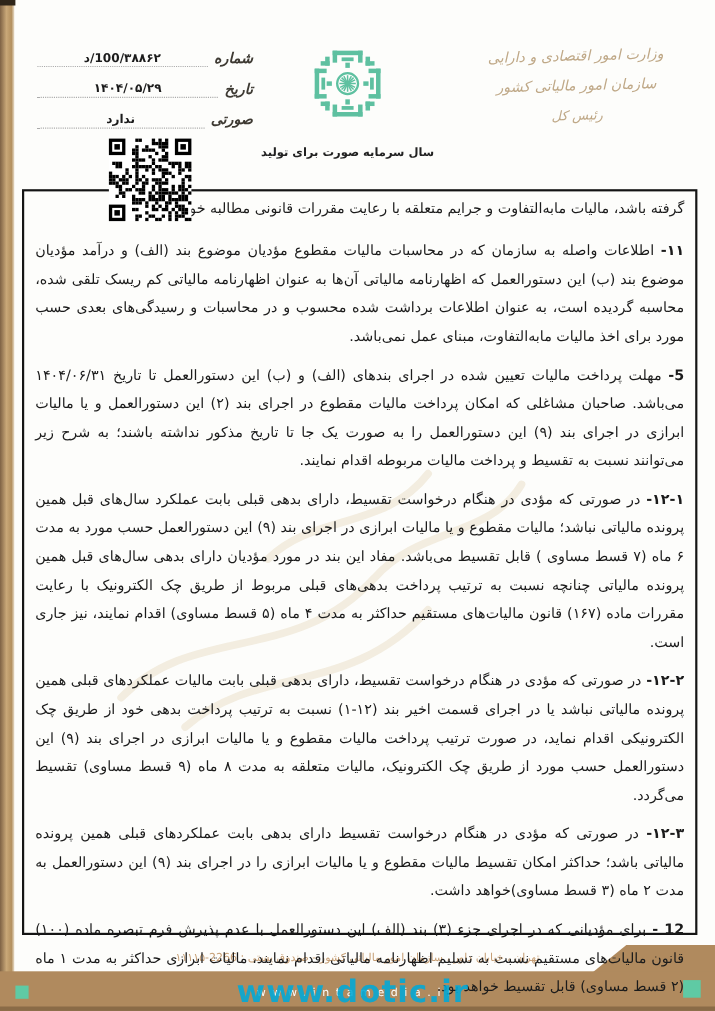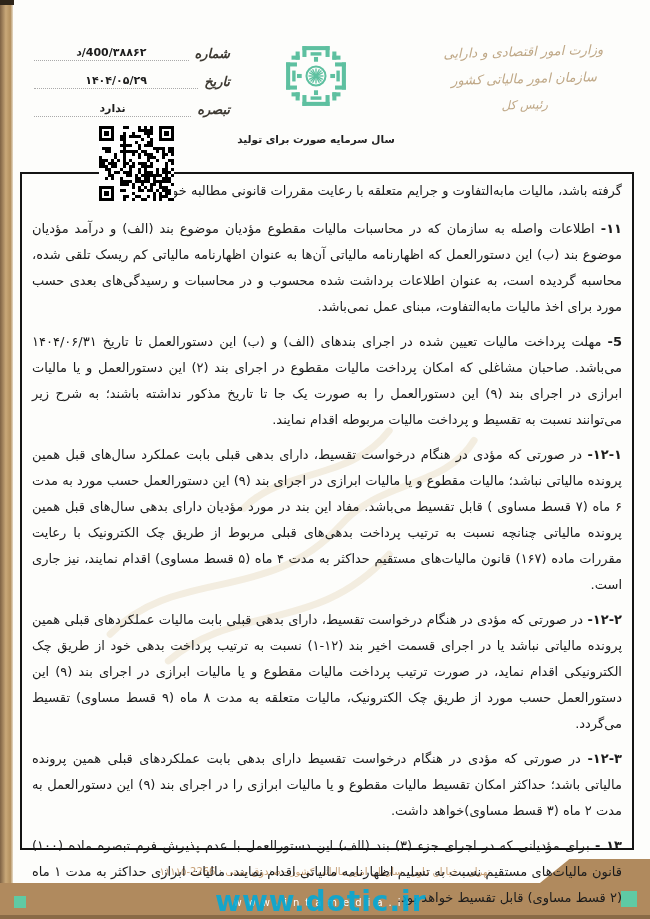--- a/index.html
+++ b/index.html
@@ -101,28 +101,28 @@
       <line x1="60" y1="45" x2="40" y2="55"></line>
     </g>
     <circle cx="50" cy="50" r="3" fill="#5ec0a0"></circle>
   </svg>
 </div>
 <div class="slogan">سال سرمایه صورت برای تولید</div>
 
 <div class="fields">
   <div class="frow">
     <span class="flabel">شماره</span>
-    <span class="fline">400/۳۸۸۶۲/د</span>
+    <span class="fline">100/۳۸۸۶۲/د</span>
   </div>
   <div class="frow">
     <span class="flabel">تاریخ</span>
     <span class="fline">۱۴۰۴/۰۵/۲۹</span>
   </div>
   <div class="frow">
-    <span class="flabel">تبصره</span>
+    <span class="flabel">صورتی</span>
     <span class="fline">ندارد</span>
   </div>
 </div>
 
 <div class="qr">
   <div class="finder f-tl"></div>
   <div class="finder f-tr"></div>
   <div class="finder f-bl"></div>
 <div class="c" style="left:24px;top:0px"></div>
     <div class="c" style="left:27px;top:0px"></div>
@@ -366,21 +366,21 @@
 </svg>
 
 <div class="doc-box">
   <p class="intro">گرفته باشد، مالیات مابه‌التفاوت و جرایم متعلقه با رعایت مقررات قانونی مطالبه خواهد شد.</p>
 
   <p><span class="pnum">۱۱-</span><span> اطلاعات واصله به سازمان که در محاسبات مالیات مقطوع مؤدیان موضوع بند (الف) و درآمد مؤدیان موضوع بند (ب) این دستورالعمل که اظهارنامه مالیاتی آن‌ها به عنوان اظهارنامه مالیاتی کم ریسک تلقی شده، محاسبه گردیده است، به عنوان اطلاعات برداشت شده محسوب و در محاسبات و رسیدگی‌های بعدی حسب مورد برای اخذ مالیات مابه‌التفاوت، مبنای عمل نمی‌باشد.</span></p>
   <p><span class="pnum">5-</span><span> مهلت پرداخت مالیات تعیین شده در اجرای بندهای (الف) و (ب) این دستورالعمل تا تاریخ ۱۴۰۴/۰۶/۳۱ می‌باشد. صاحبان مشاغلی که امکان پرداخت مالیات مقطوع در اجرای بند (۲) این دستورالعمل و یا مالیات ابرازی در اجرای بند (۹) این دستورالعمل را به صورت یک جا تا تاریخ مذکور نداشته باشند؛ به شرح زیر می‌توانند نسبت به تقسیط و پرداخت مالیات مربوطه اقدام نمایند.</span></p>
   <p><span class="pnum">۱۲-۱-</span><span> در صورتی که مؤدی در هنگام درخواست تقسیط، دارای بدهی قبلی بابت عملکرد سال‌های قبل همین پرونده مالیاتی نباشد؛ مالیات مقطوع و یا مالیات ابرازی در اجرای بند (۹) این دستورالعمل حسب مورد به مدت ۶ ماه (۷ قسط مساوی ) قابل تقسیط می‌باشد. مفاد این بند در مورد مؤدیان دارای بدهی سال‌های قبل همین پرونده مالیاتی چنانچه نسبت به ترتیب پرداخت بدهی‌های قبلی مربوط از طریق چک الکترونیک با رعایت مقررات ماده (۱۶۷) قانون مالیات‌های مستقیم حداکثر به مدت ۴ ماه (۵ قسط مساوی) اقدام نمایند، نیز جاری است.</span></p>
   <p><span class="pnum">۱۲-۲-</span><span> در صورتی که مؤدی در هنگام درخواست تقسیط، دارای بدهی قبلی بابت مالیات عملکردهای قبلی همین پرونده مالیاتی نباشد یا در اجرای قسمت اخیر بند (۱۲-۱) نسبت به ترتیب پرداخت بدهی خود از طریق چک الکترونیکی اقدام نماید، در صورت ترتیب پرداخت مالیات مقطوع و یا مالیات ابرازی در اجرای بند (۹) این دستورالعمل حسب مورد از طریق چک الکترونیک، مالیات متعلقه به مدت ۸ ماه (۹ قسط مساوی) تقسیط می‌گردد.</span></p>
   <p><span class="pnum">۱۲-۳-</span><span> در صورتی که مؤدی در هنگام درخواست تقسیط دارای بدهی بابت عملکردهای قبلی همین پرونده مالیاتی باشد؛ حداکثر امکان تقسیط مالیات مقطوع و یا مالیات ابرازی را در اجرای بند (۹) این دستورالعمل به مدت ۲ ماه (۳ قسط مساوی)خواهد داشت.</span></p>
-  <p><span class="pnum">۱۳ -</span><span> برای مؤدیانی که در اجرای جزء (۳) بند (الف) این دستورالعمل با عدم پذیرش فرم تبصره ماده (۱۰۰) قانون مالیات‌های مستقیم نسبت به تسلیم اظهارنامه مالیاتی اقدام نمایند، مالیات ابرازی حداکثر به مدت ۱ ماه (۲ قسط مساوی) قابل تقسیط خواهد بود.</span></p>
+  <p><span class="pnum">12 -</span><span> برای مؤدیانی که در اجرای جزء (۳) بند (الف) این دستورالعمل با عدم پذیرش فرم تبصره ماده (۱۰۰) قانون مالیات‌های مستقیم نسبت به تسلیم اظهارنامه مالیاتی اقدام نمایند، مالیات ابرازی حداکثر به مدت ۱ ماه (۲ قسط مساوی) قابل تقسیط خواهد بود.</span></p>
 
 </div>
 
 <div class="address">تهران ، خیابان داور ، سازمان امور مالیاتی کشور - صندوق پستی : 2266-۱۱۱۱۵</div>
 <div class="wedge"></div>
 <div class="band"></div>
 <div class="site">www.intamedia.ir</div>
 <div class="sq sq-l"></div>
 <div class="sq sq-r"></div>
 <div class="dotic">www.dotic.ir</div>

